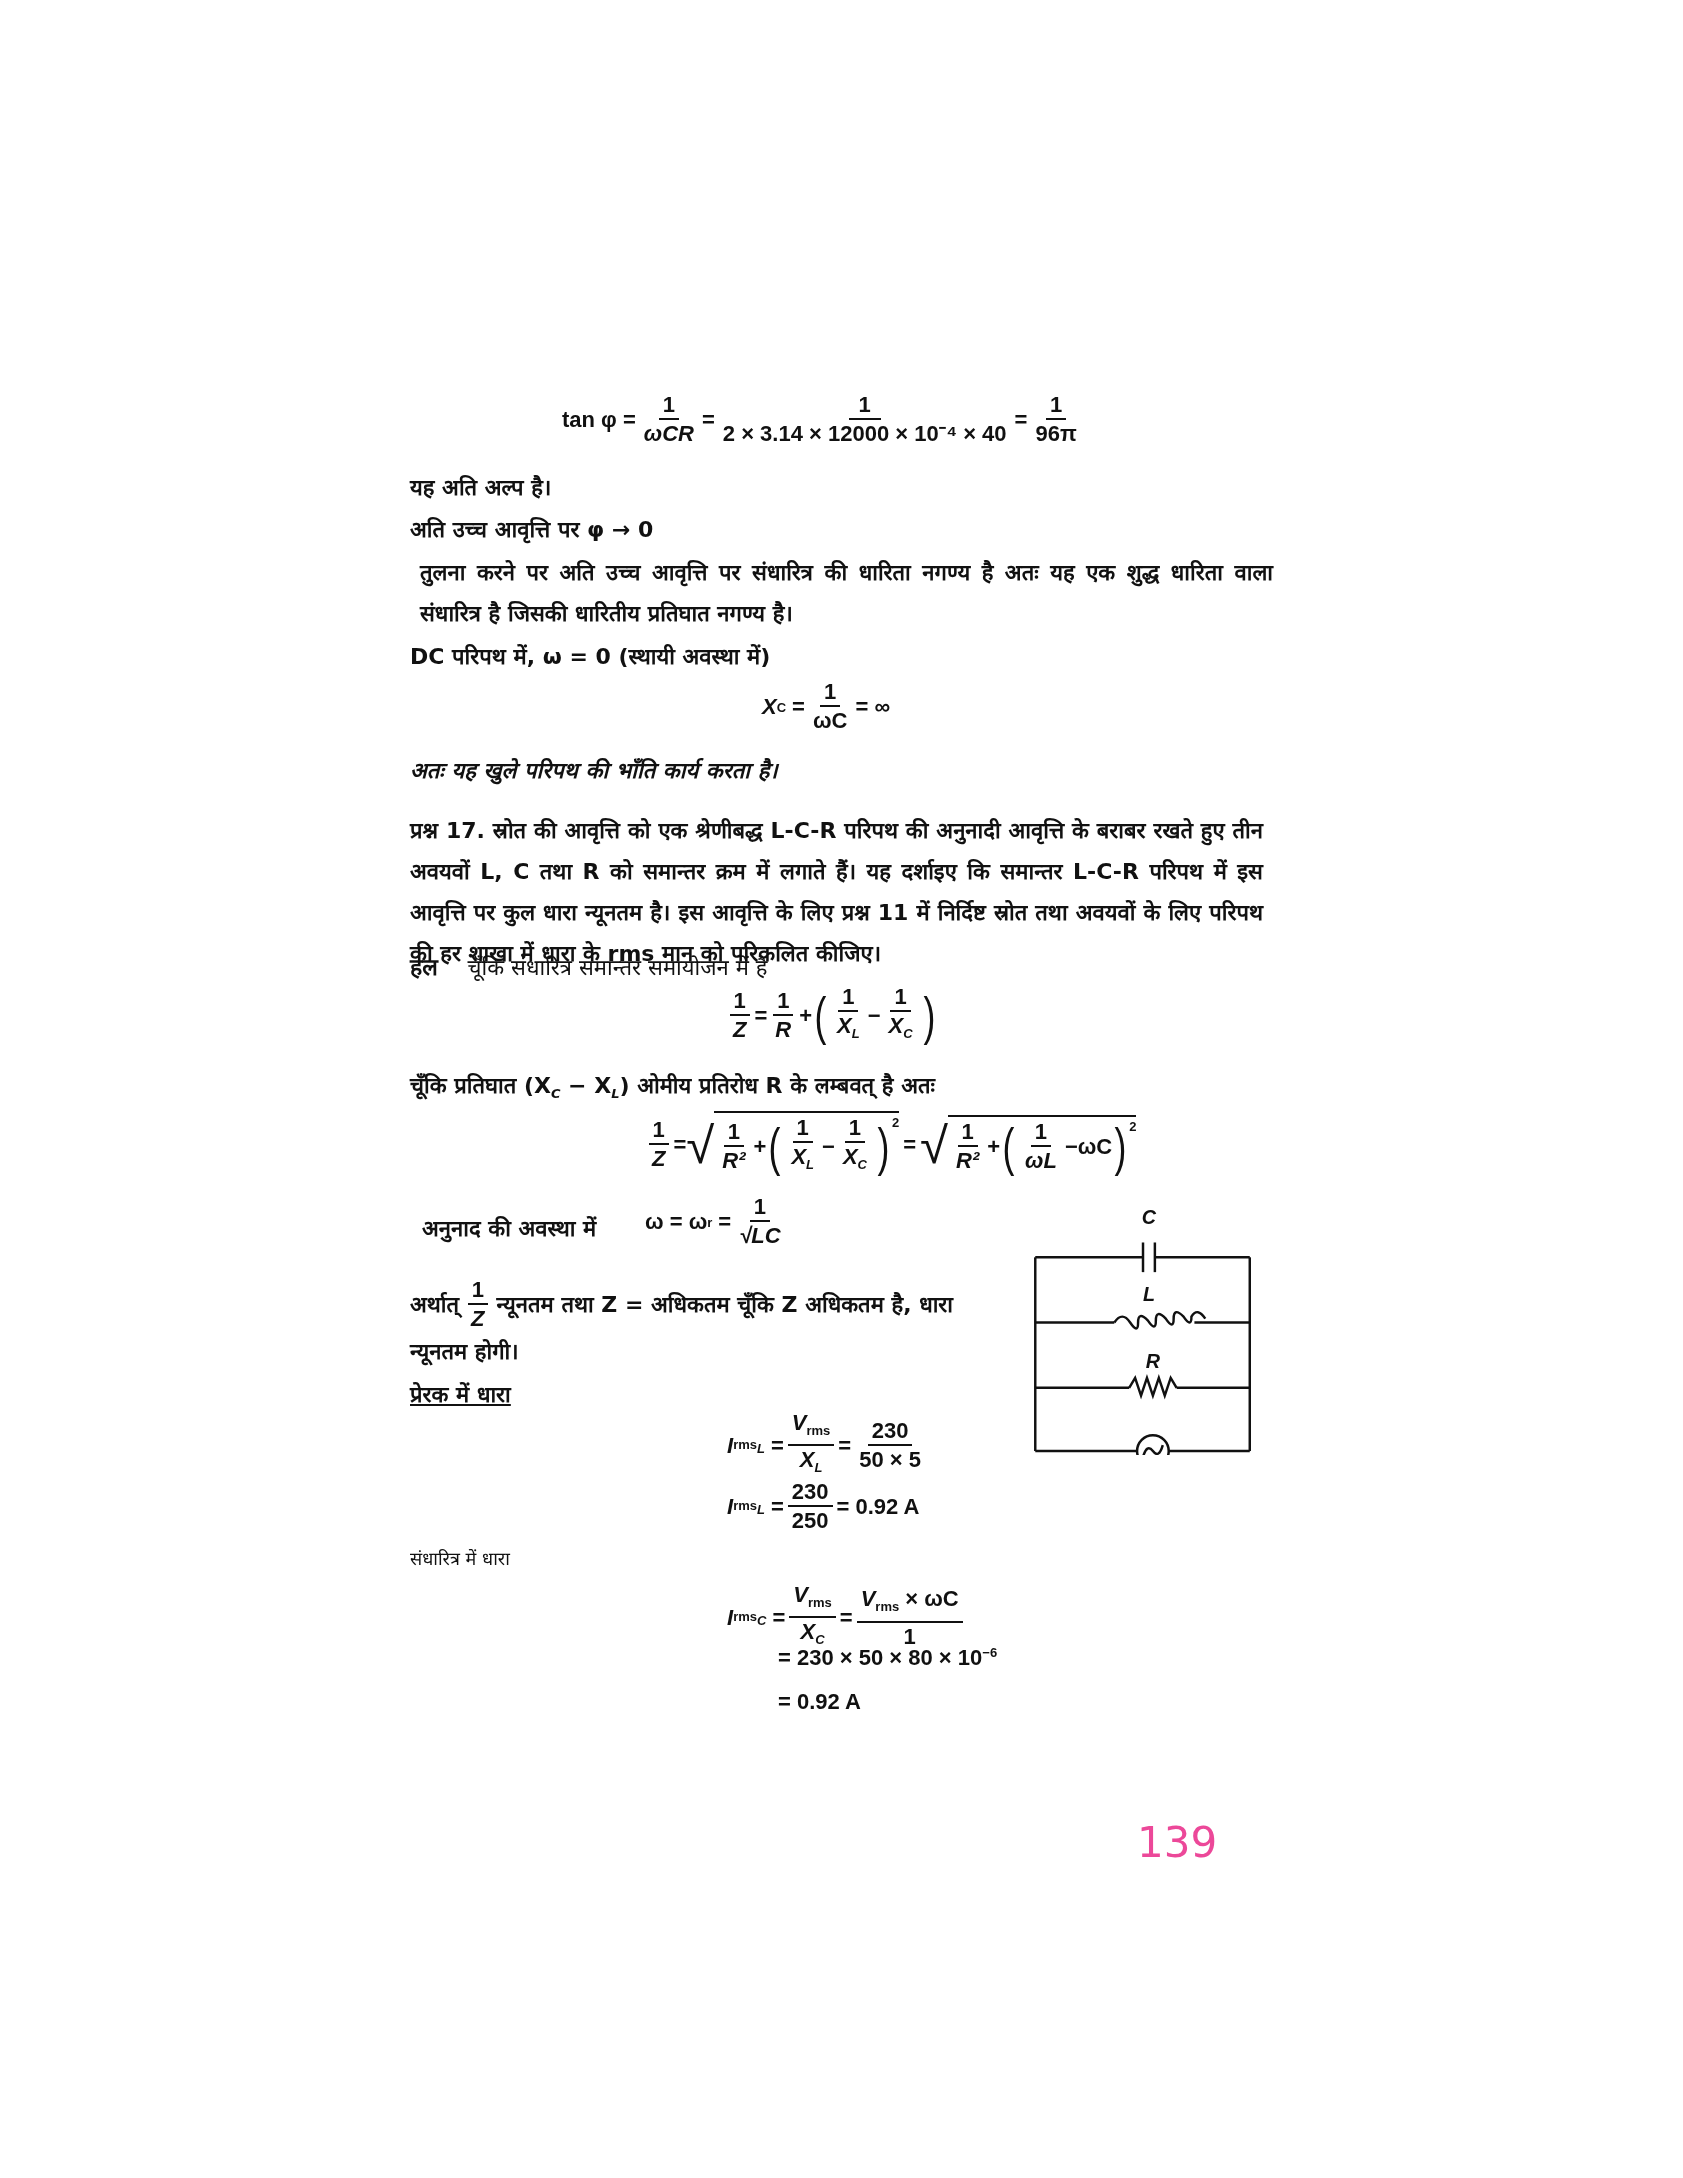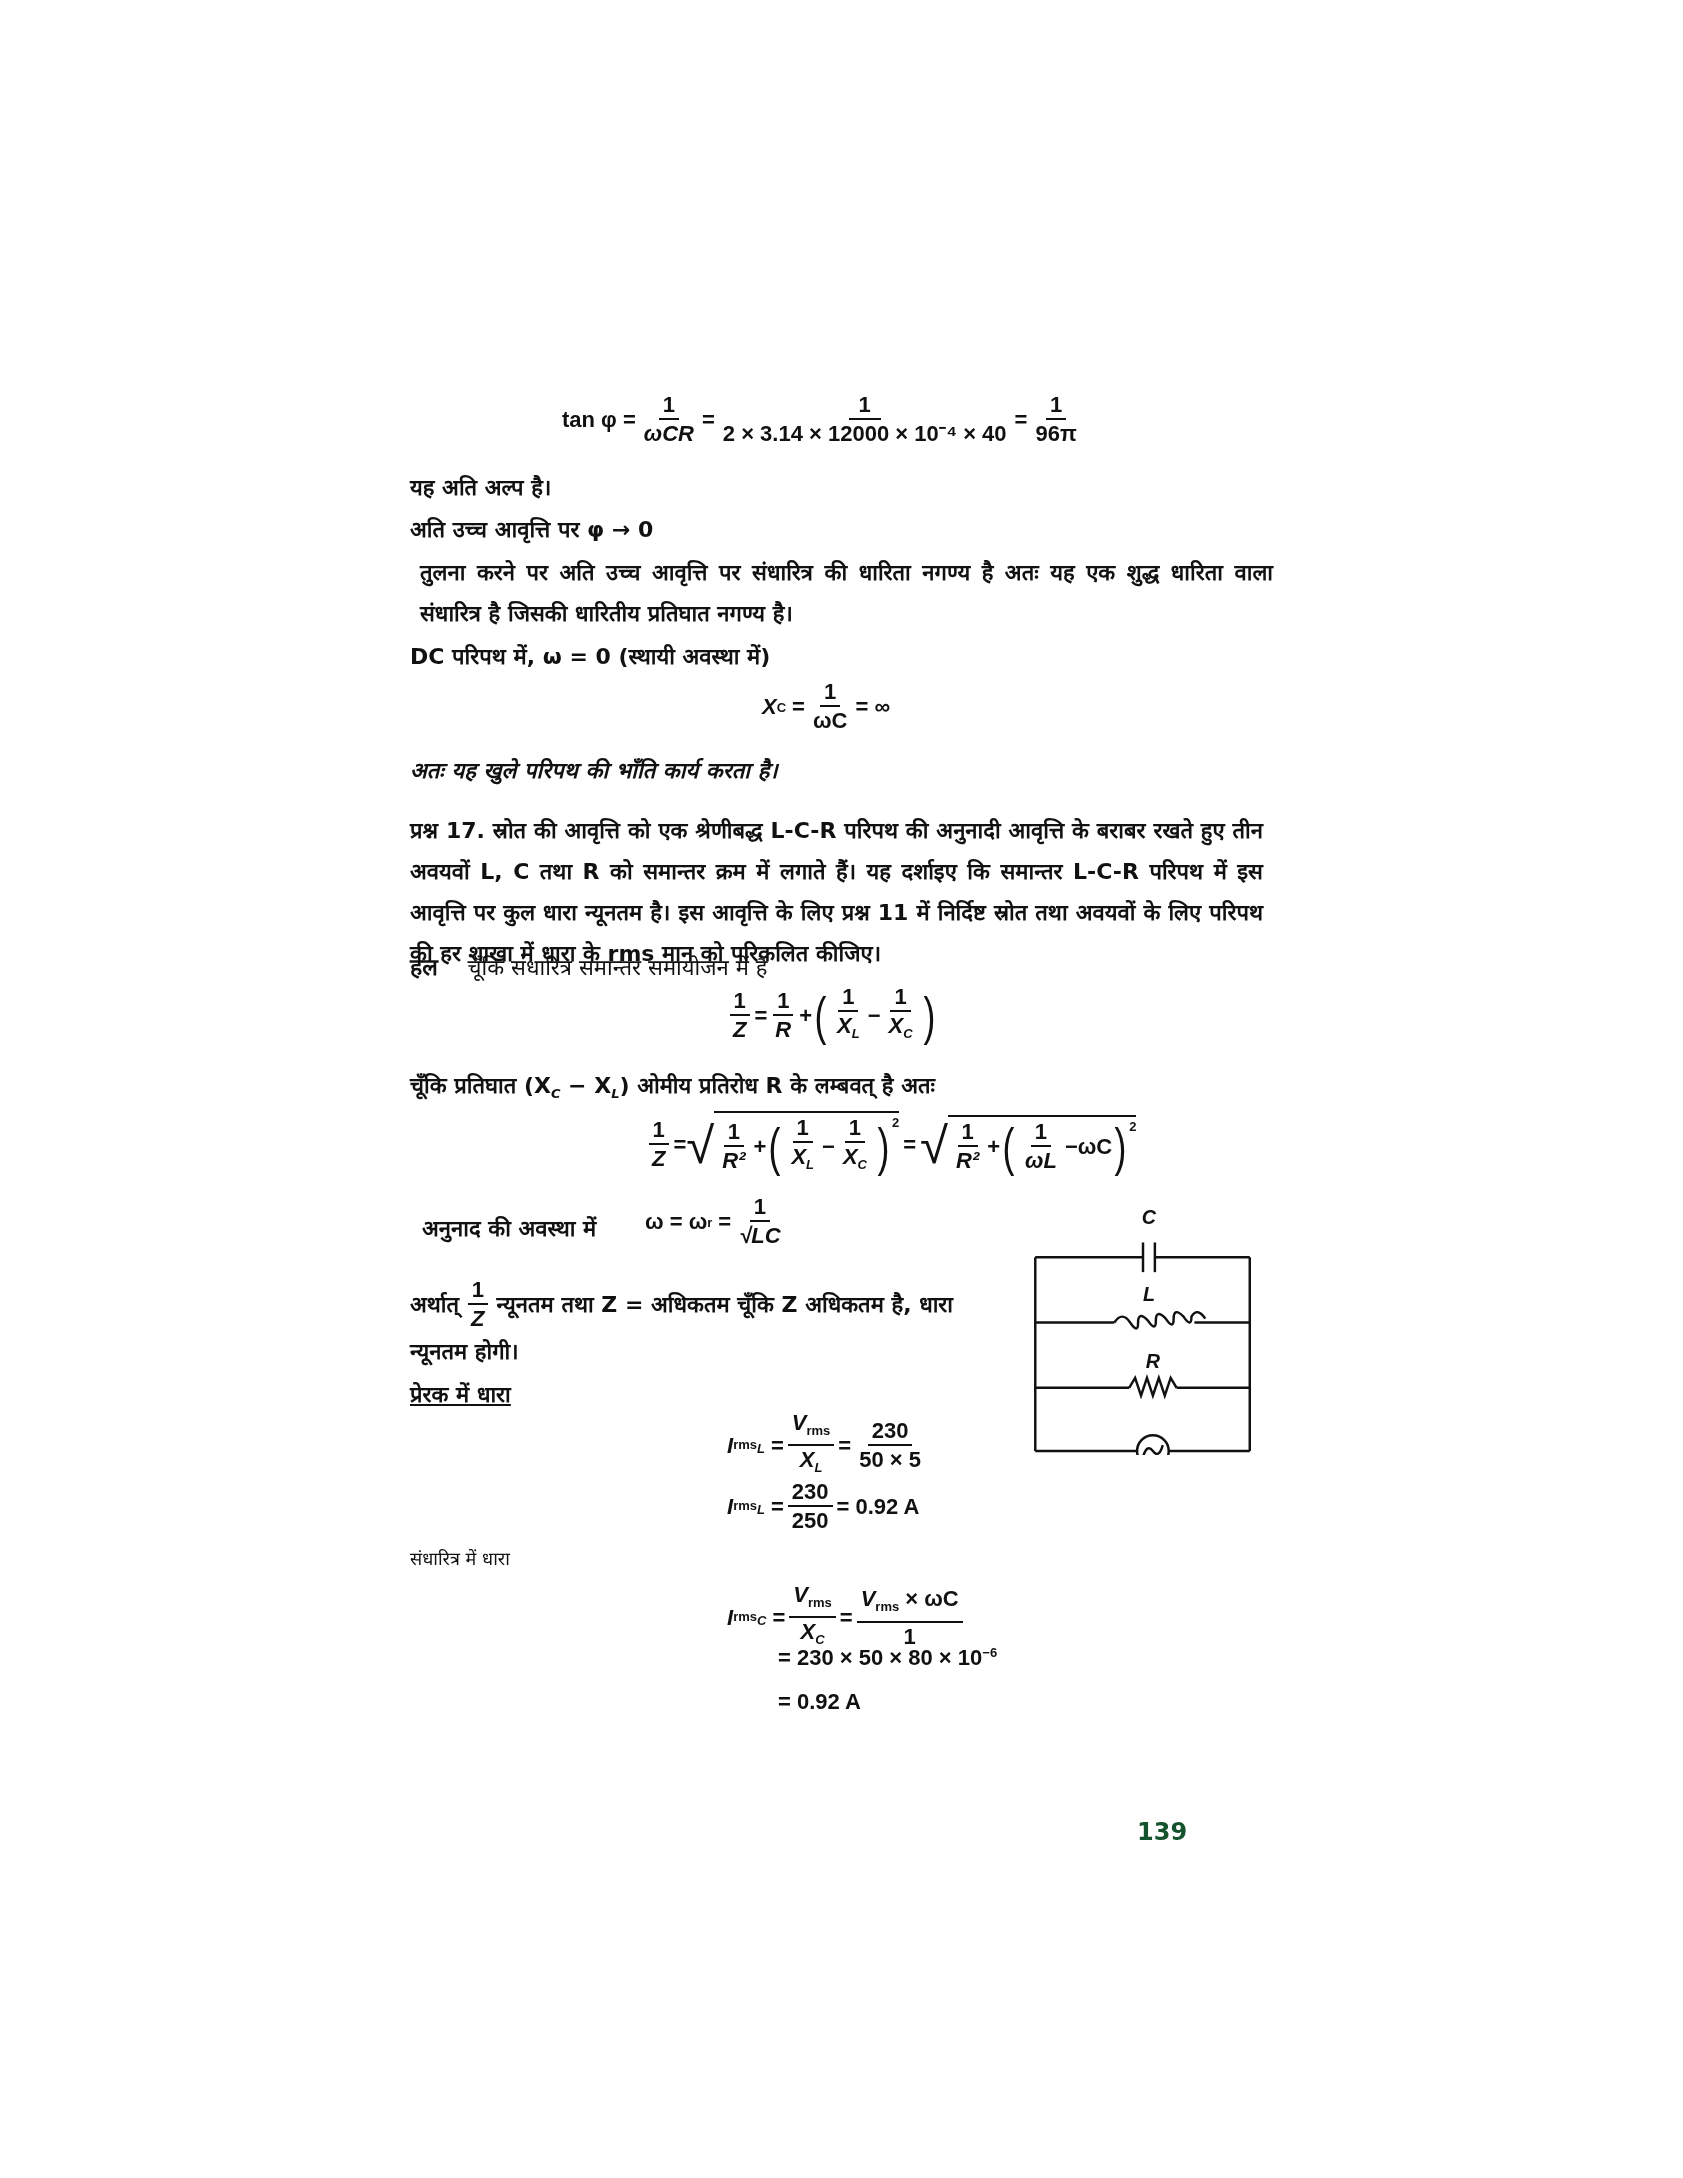--- a/index.html
+++ b/index.html
@@ -12,21 +12,21 @@
   .math { font-family: "Liberation Sans", sans-serif; font-size: 22px; font-weight: bold; white-space: nowrap; display: inline-flex; align-items: center; }
   .frac { display: inline-flex; flex-direction: column; align-items: center; vertical-align: middle; margin: 0 4px; }
   .frac .num { border-bottom: 2px solid #111; padding: 0 4px; line-height: 26px; }
   .frac .den { padding: 0 4px; line-height: 28px; }
   .it { font-style: italic; }
   sub, sup { font-size: 13px; }
   .paren { font-size: 51px; font-weight: normal; line-height: 51px; transform: scaleX(0.7); display: inline-block; }
   .sqrt { display: inline-flex; align-items: center; }
   .sqrt .rad { font-size: 51px; font-weight: normal; line-height: 51px; }
   .sqrt .body { border-top: 2px solid #111; display: inline-flex; align-items: center; padding-top: 2px; }
-  .pagenum { color: #14532d; font-weight: bold; font-size: 24px; font-family: "DejaVu Sans", sans-serif; }
+  .pagenum { color: #ec4899; font-weight: normal; font-size: 42px; font-family: "DejaVu Sans", sans-serif; }
   .q-head { font-weight: bold; }
 </style>
 </head>
 <body>
 
 <div class="abs math" style="left:562px; top:392px;">
   <span>tan φ =</span>
   <span class="frac">
       <span class="num">1</span>
       <span class="den it">ωCR</span>

